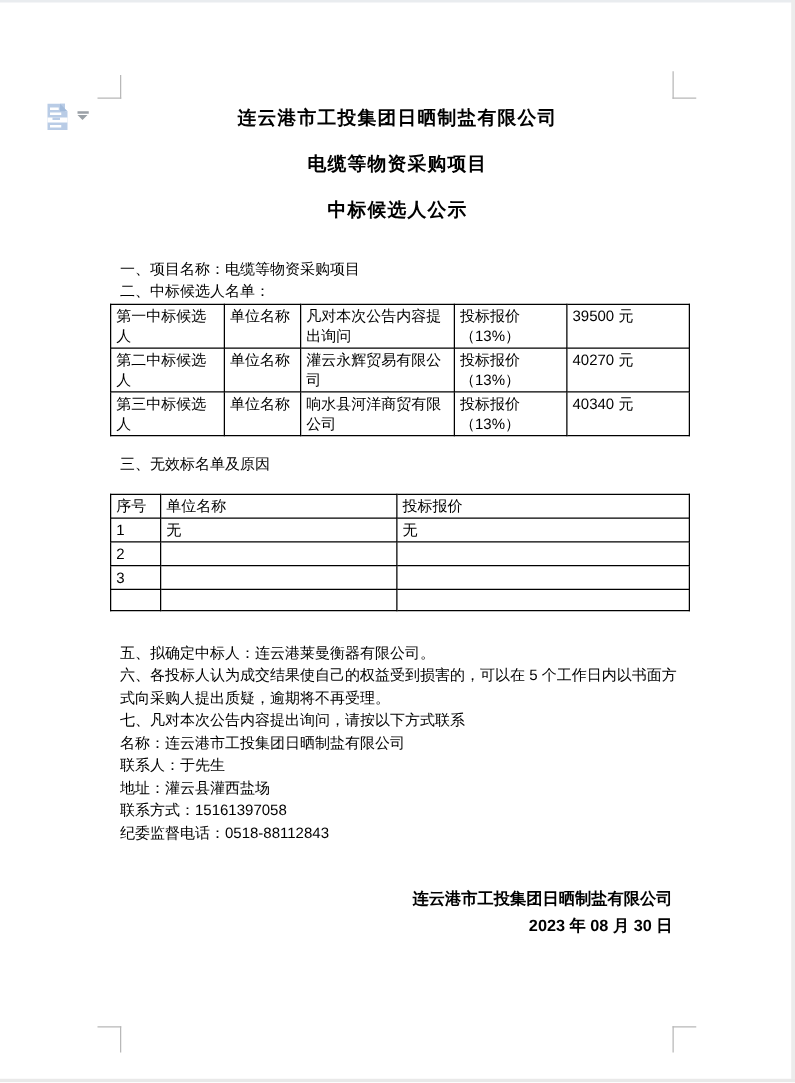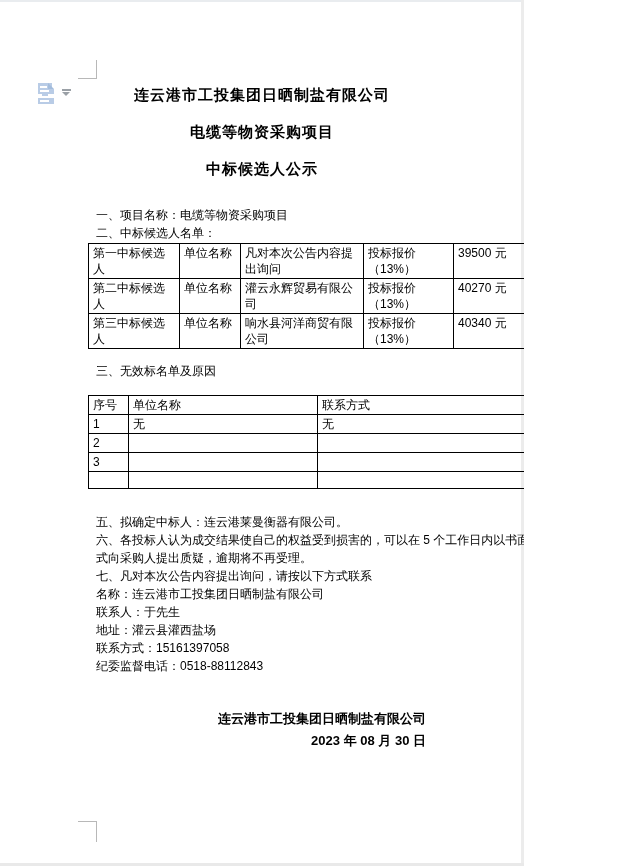--- a/index.html
+++ b/index.html
@@ -1,17 +1,17 @@
 <!DOCTYPE html>
 <html><head>
 <meta charset="utf-8">
 <style>
   html,body { margin:0; padding:0; background:#ffffff; }
   .page {
-    position:relative; width:524px; height:866px; background:#ffffff;
+    position:relative; width:636px; height:866px; background:#ffffff;
     font-family:"Liberation Sans", sans-serif; color:#000; overflow:hidden;
   }
   
   .edge-top    { position:absolute; top:0; left:0; right:0; height:2px; background:#e9ecef; }
   .edge-right  { position:absolute; top:0; right:0; bottom:0; width:3px; background:#ececec; }
   .edge-bottom { position:absolute; left:0; right:0; bottom:0; height:3px; background:#e9e9e9; }
 
   
   .mark { position:absolute; }
   .mark-tl { left:78px;  top:60px;  width:18px; height:18px; border-right:1px solid #b8b8b8; border-bottom:1px solid #b8b8b8; }
@@ -131,21 +131,21 @@
   <table class="t2">
     <colgroup>
         <col style="width:40px">
         <col style="width:189px">
         <col style="width:234px">
       </colgroup>
     <tbody>
         <tr>
       <th>序号</th>
       <th>单位名称</th>
-      <th>联系方式</th>
+      <th>投标报价</th>
     </tr>
     <tr>
       <td>1</td>
       <td>无</td>
       <td>无</td>
     </tr>
     <tr>
       <td>2</td>
       <td></td>
       <td></td>

